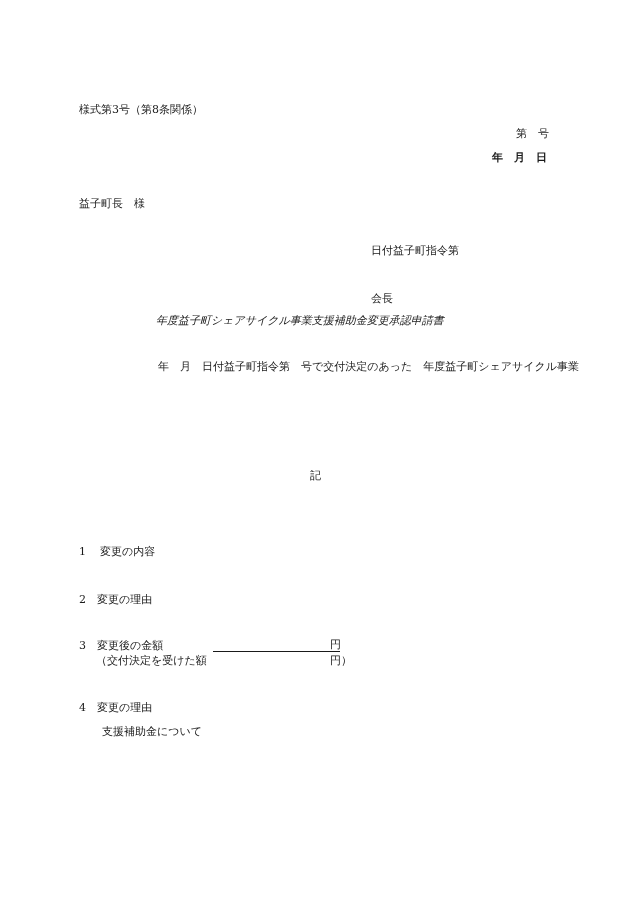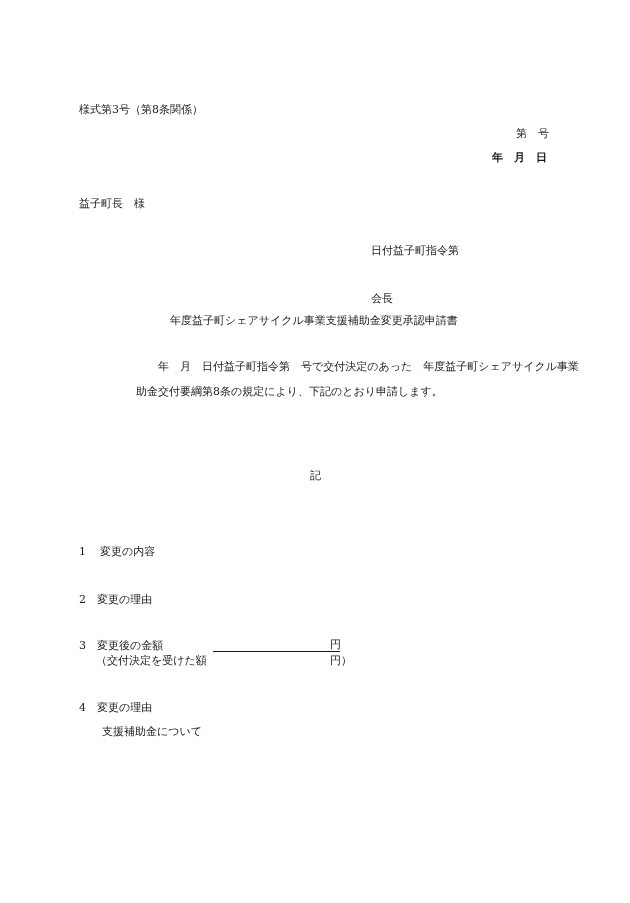--- a/index.html
+++ b/index.html
@@ -19,25 +19,24 @@
 <div class="abs" style="left:79px; top:103px;">様式第3号（第8条関係）</div>
 
 <div class="abs" style="left:516px; top:127px;">第　号</div>
 <div class="abs" style="left:492px; top:151px;font-weight:bold;">年　月　日</div>
 
 <div class="abs" style="left:79px; top:197px;">益子町長　様</div>
 
 <div class="abs" style="left:371px; top:244px;">日付益子町指令第</div>
 <div class="abs" style="left:371px; top:268px;margin-top:24px;">会長</div>
 
-<div class="abs" style="left:170px; top:314px;">年度益子町シェアサイクル事業支援補助金変更承認申請書</div>
+<div class="abs" style="left:156px; top:314px;font-style:italic;">年度益子町シェアサイクル事業支援補助金変更承認申請書</div>
 
 <div class="para" style="top:354px;">
   <span class="line">　　年　月　日付益子町指令第　号で交付決定のあった　年度益子町シェアサイクル事業</span>
-  <span class="line">助金交付要綱第8条の規定により、下記のとおり申請します。</span>
 </div>
 
 <div class="abs" style="left:310px; top:469px;">記</div>
 
 <div>
   <div class="abs" style="left:79px; top:545px;">1</div>
   <div class="abs" style="left:100px; top:545px;text-align:center;">変更の内容</div>
 </div>
 
 <div>

